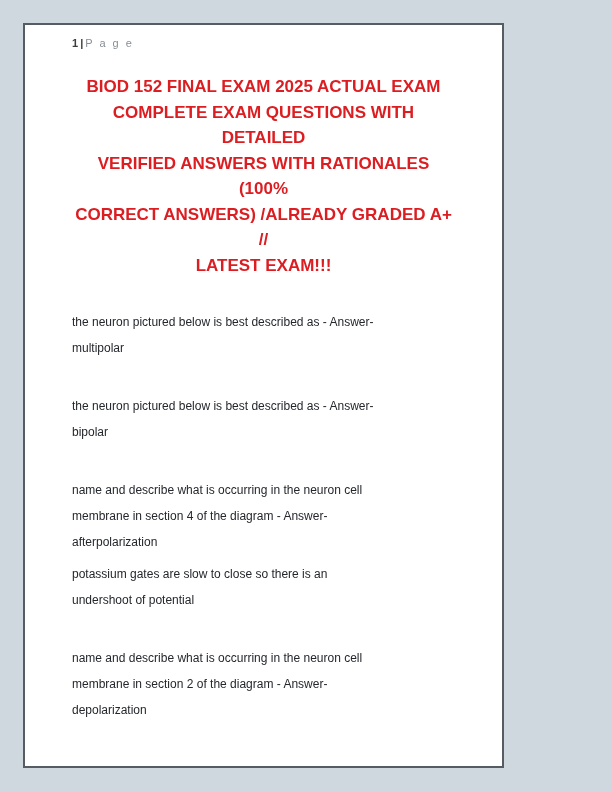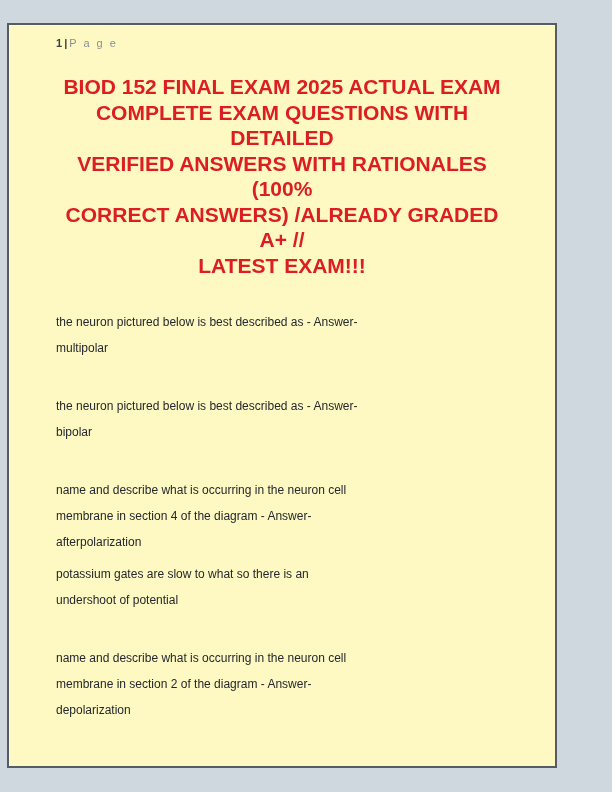--- a/index.html
+++ b/index.html
@@ -9,27 +9,27 @@
   body {
     width: 612px;
     height: 792px;
     background: #cfd7df;
     font-family: "Liberation Sans", "DejaVu Sans", sans-serif;
     position: relative;
     overflow: hidden;
   }
   .page-frame {
     position: absolute;
-    left: 7px;
+    left: 23px;
     top: 23px;
-    width: 550px;
+    width: 481px;
     height: 745px;
     box-sizing: border-box;
     border: 2px solid #565c63;
-    background: #fef9c3;
+    background: #ffffff;
     box-shadow: inset 1px 1px 0 rgba(255,255,255,0.35);
   }
   .content {
     box-sizing: border-box;
     padding: 11px 47px 0 47px;
   }
   .page-header {
     font-size: 11px;
     line-height: 14px;
     color: #83898f;
@@ -43,21 +43,21 @@
     font-weight: bold;
     color: #3d3d3f;
     margin: 0 2px 0 1px;
   }
   .page-header .page-word {
     letter-spacing: 2px;
     color: #878e96;
   }
   .doc-title {
     margin-top: 24px;
-    font-size: 21px;
+    font-size: 17px;
     font-weight: bold;
     line-height: 25.5px;
     color: #dc1d21;
     text-align: center;
     white-space: pre-wrap;
   }
   .body-text {
     margin-top: 31px;
   }
   .para {
@@ -88,21 +88,21 @@
 LATEST EXAM!!!</div>
 
     <div class="body-text">
       <p class="para">the neuron pictured below is best described as - Answer-
 multipolar</p>
       <p class="para block-gap">the neuron pictured below is best described as - Answer-
 bipolar</p>
       <p class="para block-gap">name and describe what is occurring in the neuron cell
 membrane in section 4 of the diagram - Answer-
 afterpolarization</p>
-      <p class="para">potassium gates are slow to what so there is an
+      <p class="para">potassium gates are slow to close so there is an
 undershoot of potential</p>
       <p class="para block-gap">name and describe what is occurring in the neuron cell
 membrane in section 2 of the diagram - Answer-
 depolarization</p>
     </div>
 
   </div>
 </div>
 
 </body></html>

